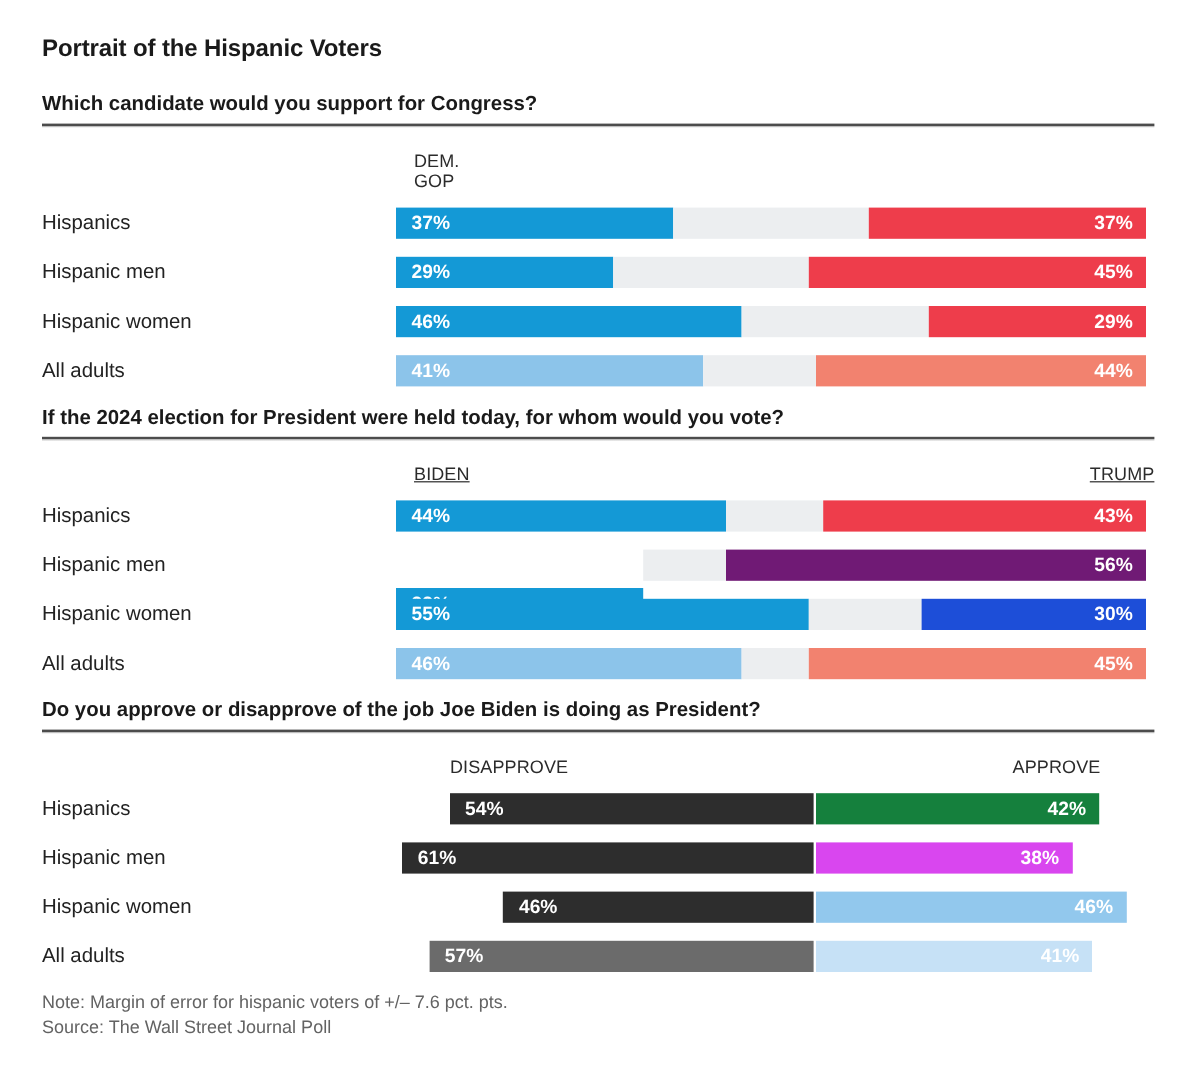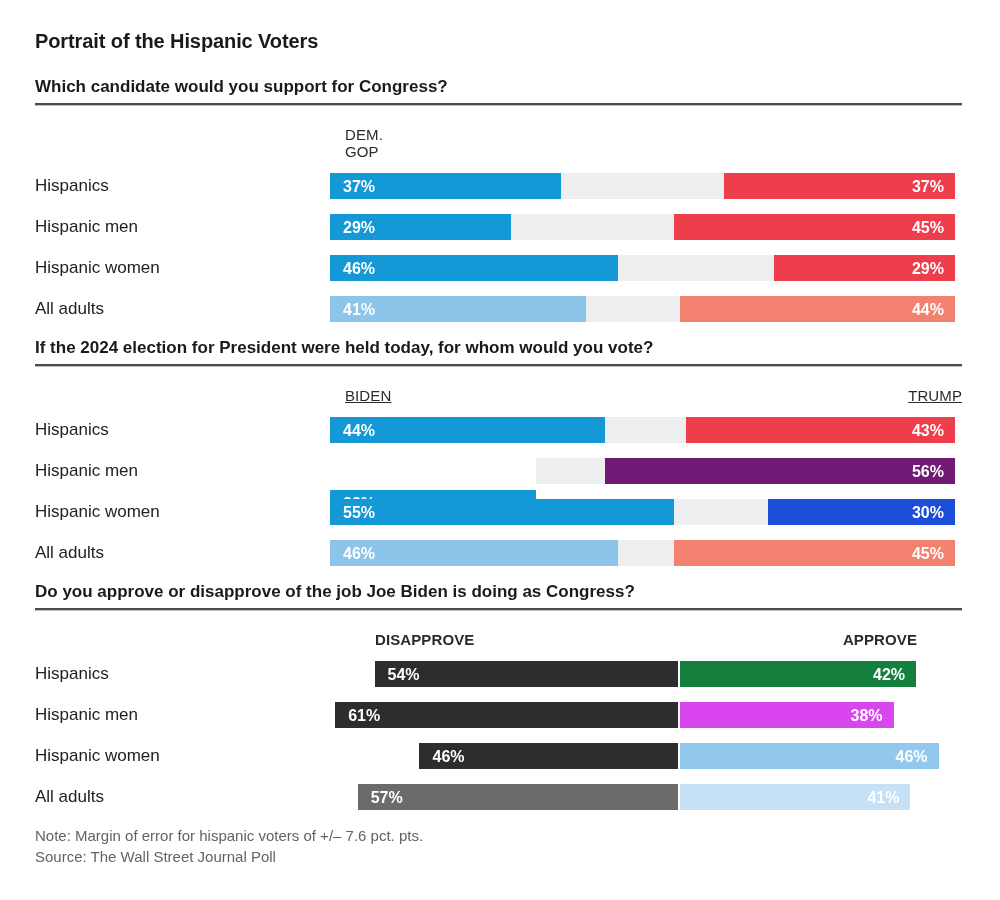--- a/index.html
+++ b/index.html
@@ -154,23 +154,23 @@
             <div class="bar-area">
               <div class="seg lft" style="background: rgb(140, 196, 234); width: 287.5px;">46%</div>
               <div class="track" style="background: rgb(236, 238, 240);"></div>
               <div class="seg rgt" style="background: rgb(242, 130, 111); width: 281.25px;">45%</div>
             </div>
           </div>
         </div>
   </section>
 
   <section class="chart-section">
-    <h2 class="section-title">Do you approve or disapprove of the job Joe Biden is doing as Congress?</h2>
+    <h2 class="section-title">Do you approve or disapprove of the job Joe Biden is doing as President?</h2>
     <div class="rule"></div>
-    <div class="axis-labels" style="padding-left: 340px; padding-right: 45px; font-weight: bold;">
+    <div class="axis-labels" style="padding-left: 340px; padding-right: 45px;">
       <span class="axis-left">DISAPPROVE</span>
       <span class="axis-right">APPROVE</span>
     </div>
     <div class="rows">
           <div class="row">
             <div class="row-label">Hispanics</div>
             <div class="bar-area">
               <div class="dis-zone" style="width: 348px;">
                 <div class="seg lft" style="background: rgb(45, 45, 45); width: 303.48px;">54%</div>
               </div>

